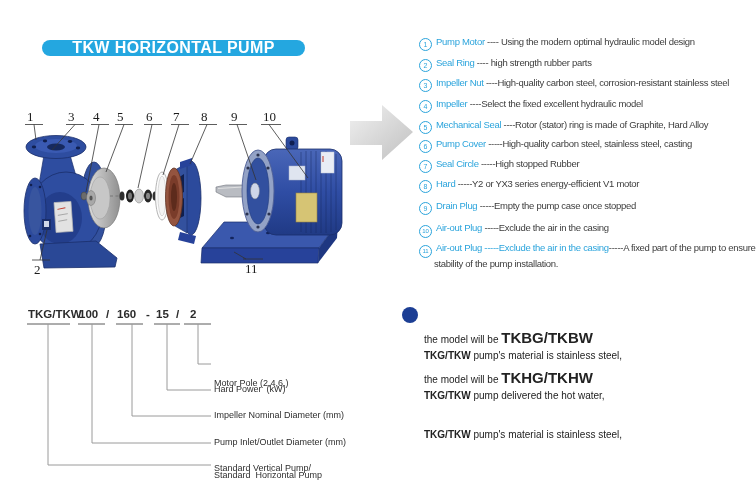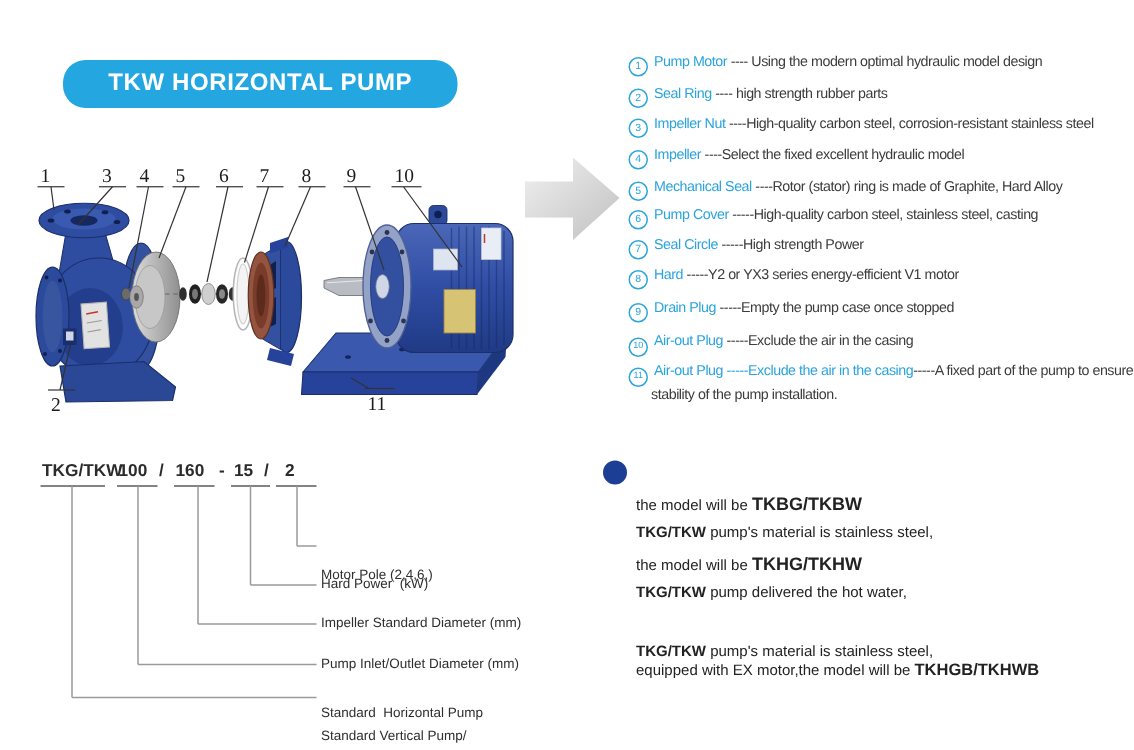--- a/index.html
+++ b/index.html
@@ -1,21 +1,21 @@
 <!DOCTYPE html>
 <html><head>
 <meta charset="utf-8">
 <style>
   html,body{margin:0;padding:0;background:#fff;}
   .page{position:relative;width:756px;height:500px;background:#ffffff;overflow:hidden;
         font-family:"Liberation Sans",sans-serif;}
   .art{position:absolute;left:0;top:0;z-index:1;}
 
   
-  .banner{position:absolute;left:42px;top:40px;width:263px;height:32px;background:#24A7E0;
+  .banner{position:absolute;left:42px;top:40px;width:263px;height:16px;background:#24A7E0;
           border-radius:15px;z-index:2;display:flex;align-items:center;justify-content:center;}
   .banner span{color:#fff;font-weight:bold;font-size:16px;letter-spacing:.4px;}
 
   
   .callout{position:absolute;z-index:2;font-family:"Liberation Serif",serif;font-size:13px;color:#1c1c1c;}
 
   
   .parts{position:absolute;left:419px;top:0;width:337px;z-index:2;}
   .part-item{position:absolute;left:0;width:337px;font-size:9.5px;line-height:12px;
              letter-spacing:-0.3px;padding-left:15px;text-indent:-15px;}
@@ -28,21 +28,21 @@
 
   
   .seg{position:absolute;z-index:2;font-size:11.5px;font-weight:bold;color:#2b2b2b;letter-spacing:0;}
   .nlabel{position:absolute;z-index:2;font-size:9px;color:#2e2e2e;white-space:pre;}
 
   
   .bullet{position:absolute;left:402px;top:307px;width:16px;height:16px;border-radius:50%;
           background:#1C3E94;z-index:2;}
   .vline{position:absolute;left:424px;z-index:2;font-size:10px;color:#222;white-space:pre;}
   .vbold{font-weight:bold;}
-  .vcode{font-weight:bold;font-size:12px;}
+  .vcode{font-weight:bold;font-size:15px;}
   .vcode.big{font-size:11px;}
 </style>
 </head>
 <body>
 
 <div class="page">
 
   <svg class="art" width="756" height="500" viewBox="0 0 756 500">
     <defs>
       <linearGradient id="gradImp" x1="0" y1="0" x2="1" y2="0">
@@ -234,44 +234,43 @@
   <span class="callout" style="left:34px;top:262px">2</span>
   <span class="callout" style="left:245px;top:261px">11</span>
 
   <div class="parts">
     <div class="part-item" style="top:36px"><span class="circ">1</span><span class="pname">Pump Motor</span><span class="pdesc"> ---- Using the modern optimal hydraulic model design</span></div>
     <div class="part-item" style="top:57px"><span class="circ">2</span><span class="pname">Seal Ring</span><span class="pdesc"> ---- high strength rubber parts</span></div>
     <div class="part-item" style="top:77px"><span class="circ">3</span><span class="pname">Impeller Nut</span><span class="pdesc"> ----High-quality carbon steel, corrosion-resistant stainless steel</span></div>
     <div class="part-item" style="top:98px"><span class="circ">4</span><span class="pname">Impeller</span><span class="pdesc"> ----Select the fixed excellent hydraulic model</span></div>
     <div class="part-item" style="top:119px"><span class="circ">5</span><span class="pname">Mechanical Seal</span><span class="pdesc"> ----Rotor (stator) ring is made of Graphite, Hard Alloy</span></div>
     <div class="part-item" style="top:138px"><span class="circ">6</span><span class="pname">Pump Cover</span><span class="pdesc"> -----High-quality carbon steel, stainless steel, casting</span></div>
-    <div class="part-item" style="top:158px"><span class="circ">7</span><span class="pname">Seal Circle</span><span class="pdesc"> -----High strength Power</span></div>
+    <div class="part-item" style="top:158px"><span class="circ">7</span><span class="pname">Seal Circle</span><span class="pdesc"> -----High stopped Rubber</span></div>
     <div class="part-item" style="top:178px"><span class="circ">8</span><span class="pname">Hard</span><span class="pdesc"> -----Y2 or YX3 series energy-efficient V1 motor</span></div>
     <div class="part-item" style="top:200px"><span class="circ">9</span><span class="pname">Drain Plug</span><span class="pdesc"> -----Empty the pump case once stopped</span></div>
     <div class="part-item" style="top:222px"><span class="circ two">10</span><span class="pname">Air-out Plug</span><span class="pdesc"> -----Exclude the air in the casing</span></div>
     <div class="part-item" style="top:242px"><span class="circ two">11</span><span class="pname">Air-out Plug -----Exclude the air in the casing</span><span class="pdesc">-----A fixed part of the pump to ensure the stability of the pump installation.</span></div>
   </div>
 
   <span class="seg" style="left:28px;top:308px">TKG/TKW</span>
   <span class="seg" style="left:79px;top:308px">100</span>
   <span class="seg" style="left:106px;top:308px">/</span>
   <span class="seg" style="left:117px;top:308px">160</span>
   <span class="seg" style="left:146px;top:308px">-</span>
   <span class="seg" style="left:156px;top:308px">15</span>
   <span class="seg" style="left:176px;top:308px">/</span>
   <span class="seg" style="left:190px;top:308px">2</span>
 
   <span class="nlabel" style="left:214px;top:378px">Motor Pole (2,4,6,)</span>
   <span class="nlabel" style="left:214px;top:384px">Hard Power  (kW)</span>
-  <span class="nlabel" style="left:214px;top:410px">Impeller Standard Diameter (mm)</span>
+  <span class="nlabel" style="left:214px;top:410px">Impeller Nominal Diameter (mm)</span>
   <span class="nlabel" style="left:214px;top:437px">Pump Inlet/Outlet Diameter (mm)</span>
-  <span class="nlabel" style="left:214px;top:485px">Standard Vertical Pump/</span>
+  <span class="nlabel" style="left:214px;top:463px">Standard Vertical Pump/</span>
   <span class="nlabel" style="left:214px;top:470px">Standard  Horizontal Pump</span>
 
   <div class="bullet"></div>
   <div class="vline" style="top:329px"><span>the model will be </span><span class="vcode">TKBG/TKBW</span></div>
   <div class="vline" style="top:350px"><span class="vbold">TKG/TKW</span><span> pump's material is stainless steel,</span></div>
   <div class="vline" style="top:390px"><span class="vbold">TKG/TKW</span><span> pump delivered the hot water,</span></div>
   <div class="vline" style="top:369px"><span>the model will be </span><span class="vcode">TKHG/TKHW</span></div>
   <div class="vline" style="top:429px"><span class="vbold">TKG/TKW</span><span> pump's material is stainless steel,</span></div>
-  <div class="vline" style="top:441px"><span>equipped with EX motor,the model will be </span><span class="vcode big">TKHGB/TKHWB</span></div>
 
 </div>
 
 </body></html>

